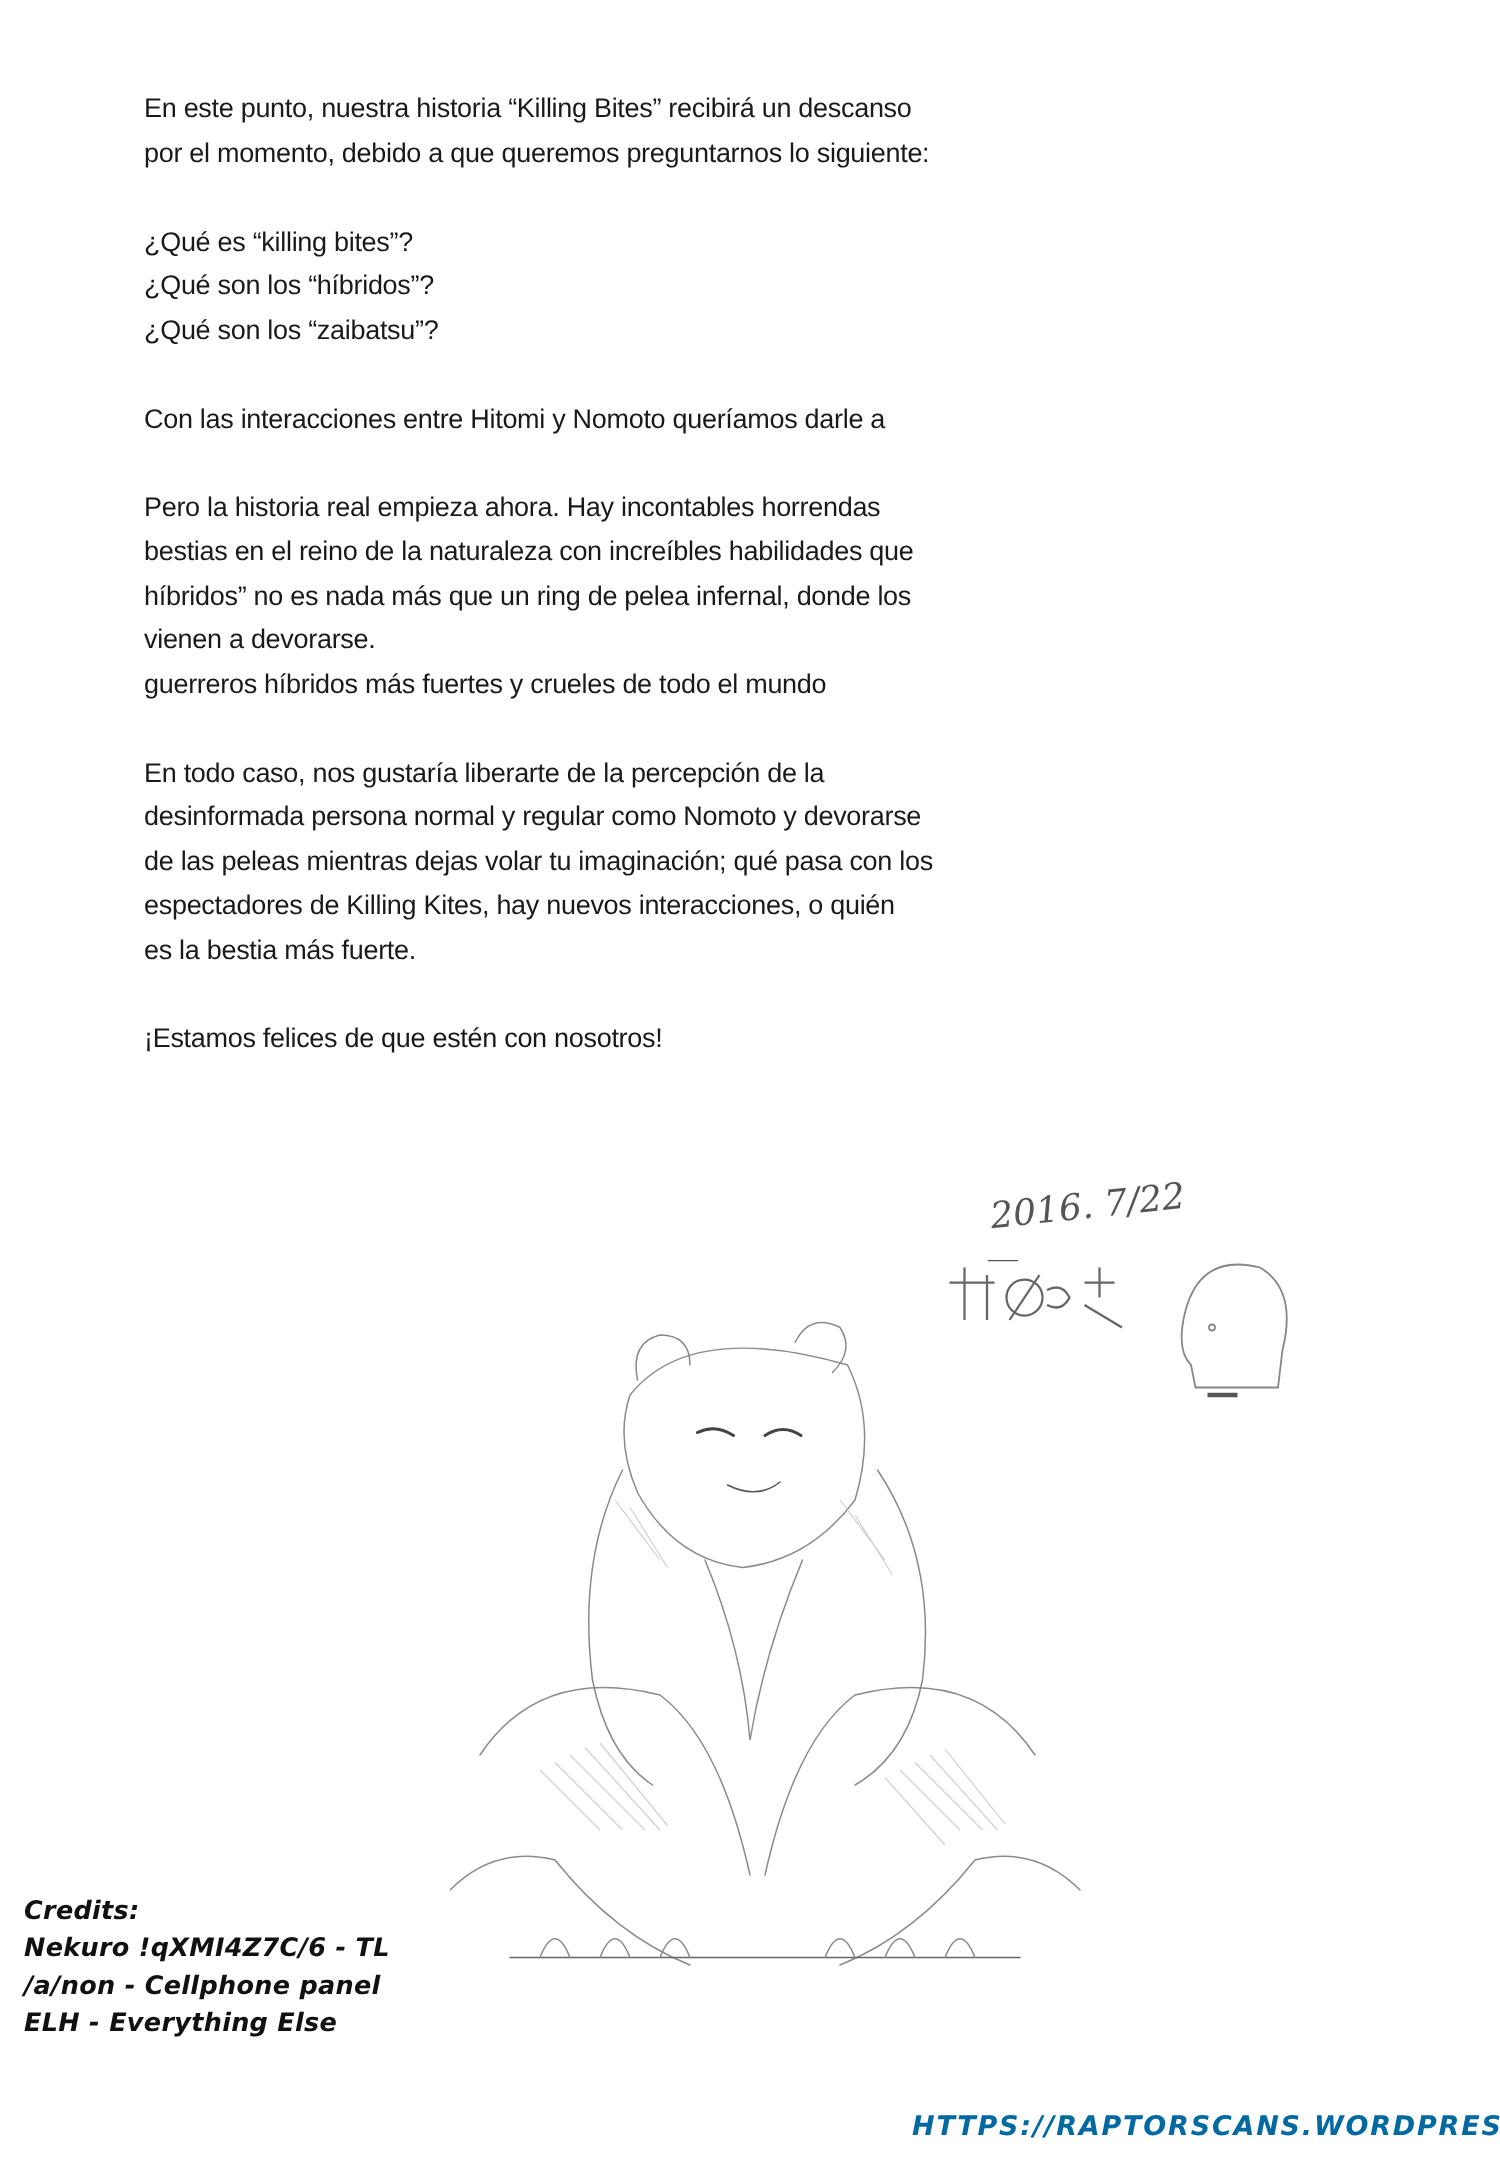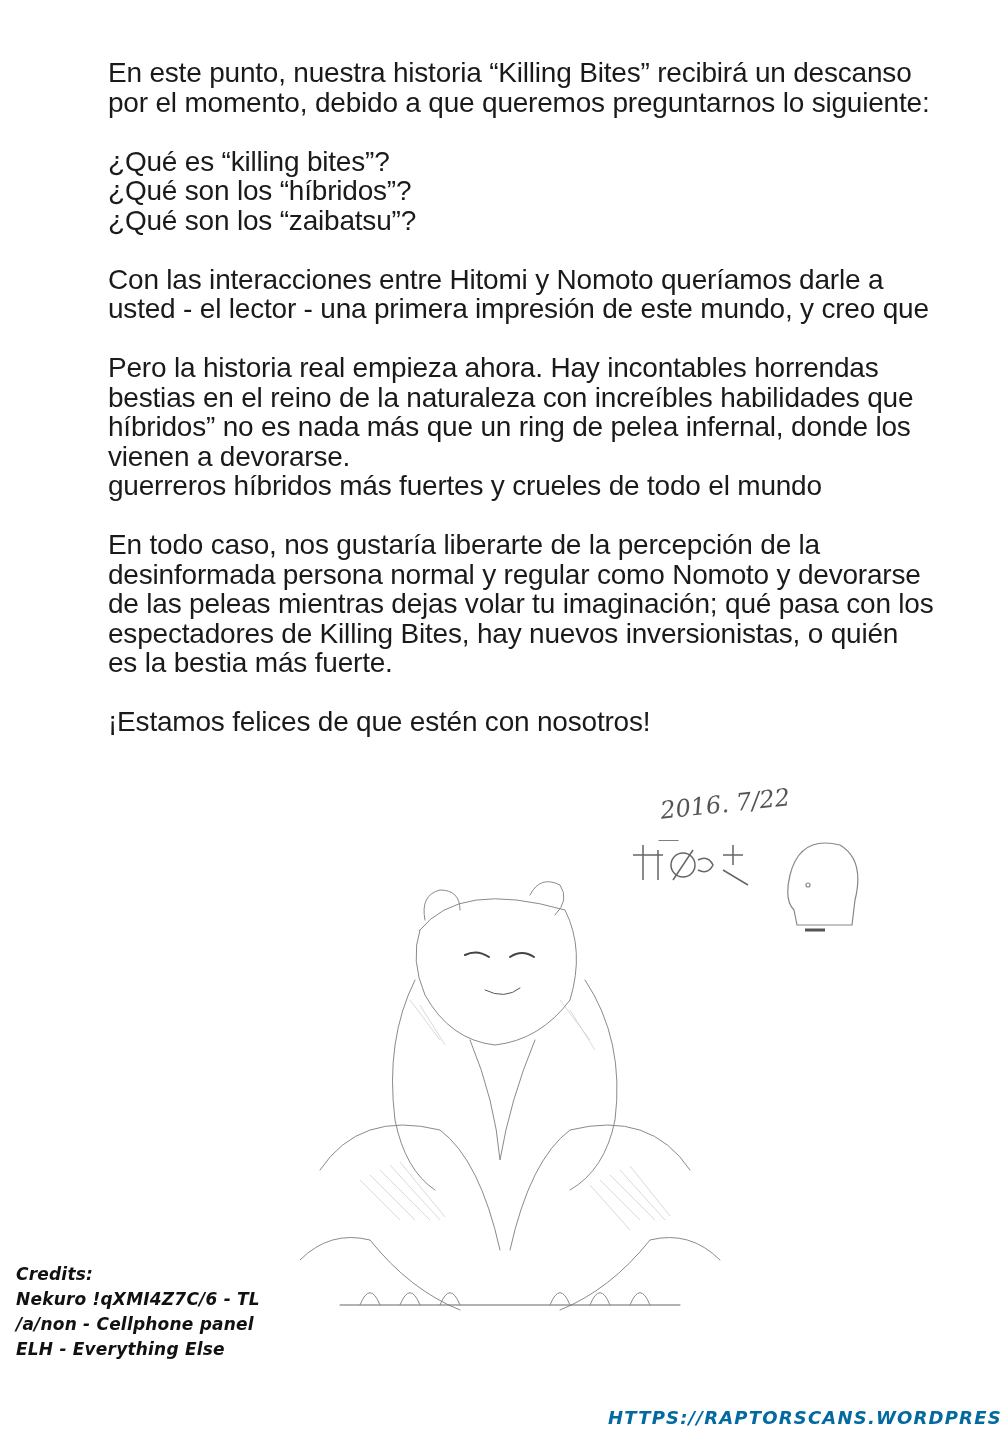--- a/index.html
+++ b/index.html
@@ -1,18 +1,18 @@
 <!DOCTYPE html>
 <html><head>
 <meta charset="utf-8">
 <style>
   html,body{margin:0;padding:0;background:#fff;}
   body{width:1000px;height:1440px;position:relative;overflow:hidden;color:#1a1a1a;
        font-family:"Liberation Sans", sans-serif;}
-  .text-block{position:absolute;left:108px;top:58px;width:740px;font-size:28px;line-height:29.5px;
+  .text-block{position:absolute;left:96px;top:58px;width:740px;font-size:18px;line-height:29.5px;
        letter-spacing:-0.2px;}
   .para{margin:0 0 29.5px 0;}
   .line{display:block;white-space:nowrap;}
   .sketch{position:absolute;left:300px;top:840px;width:590px;height:490px;}
   .credits{position:absolute;left:16px;top:1262px;font-family:"DejaVu Sans", sans-serif;font-weight:bold;
        font-size:17px;line-height:25px;color:#111;letter-spacing:0.2px;}
   .credits .line{font-style:italic;}
   .url{position:absolute;left:608px;top:1407px;font-family:"DejaVu Sans", sans-serif;font-weight:bold;
        font-size:18px;letter-spacing:1.2px;color:#0369a1;font-style:italic;}
 </style>
@@ -24,34 +24,33 @@
     <span class="line">En este punto, nuestra historia “Killing Bites” recibirá un descanso</span>
     <span class="line">por el momento, debido a que queremos preguntarnos lo siguiente:</span>
   </p>
   <p class="para">
     <span class="line">¿Qué es “killing bites”?</span>
     <span class="line">¿Qué son los “híbridos”?</span>
     <span class="line">¿Qué son los “zaibatsu”?</span>
   </p>
   <p class="para">
     <span class="line">Con las interacciones entre Hitomi y Nomoto queríamos darle a</span>
-    <span class="line">usted - el lector - una primera impresión de este mundo, y creo que</span>
   </p>
   <p class="para">
     <span class="line">Pero la historia real empieza ahora. Hay incontables horrendas</span>
     <span class="line">bestias en el reino de la naturaleza con increíbles habilidades que</span>
     <span class="line">híbridos” no es nada más que un ring de pelea infernal, donde los</span>
     <span class="line">vienen a devorarse.</span>
     <span class="line">guerreros híbridos más fuertes y crueles de todo el mundo</span>
   </p>
   <p class="para">
     <span class="line">En todo caso, nos gustaría liberarte de la percepción de la</span>
     <span class="line">desinformada persona normal y regular como Nomoto y devorarse</span>
     <span class="line">de las peleas mientras dejas volar tu imaginación; qué pasa con los</span>
-    <span class="line">espectadores de Killing Bites, hay nuevos inversionistas, o quién</span>
+    <span class="line">espectadores de Killing Kites, hay nuevos interacciones, o quién</span>
     <span class="line">es la bestia más fuerte.</span>
   </p>
   <p class="para">
     <span class="line">¡Estamos felices de que estén con nosotros!</span>
   </p>
 </div>
 
 <svg class="sketch" viewBox="0 0 590 490" xmlns="http://www.w3.org/2000/svg">
   <g fill="none" stroke="#777" stroke-width="1.2" stroke-linecap="round">
 

